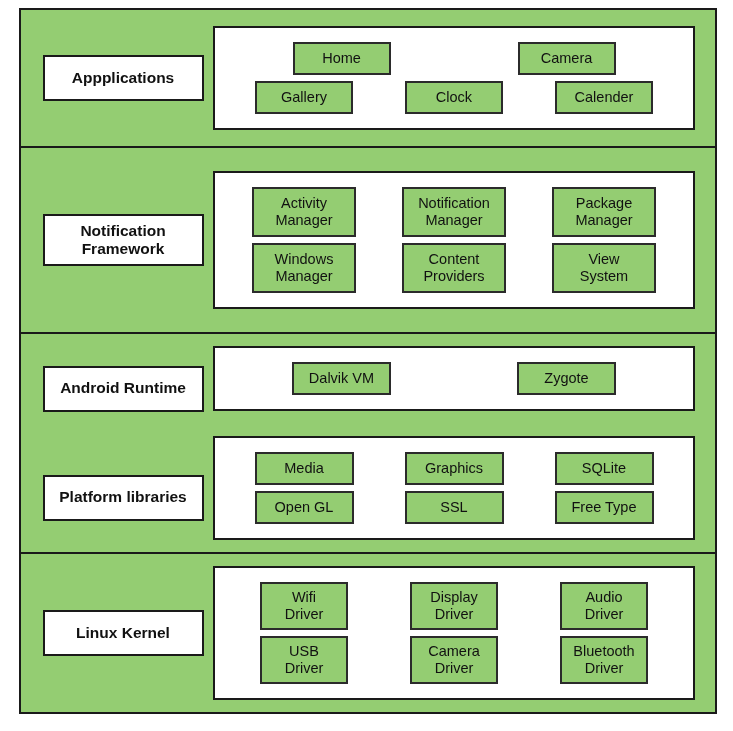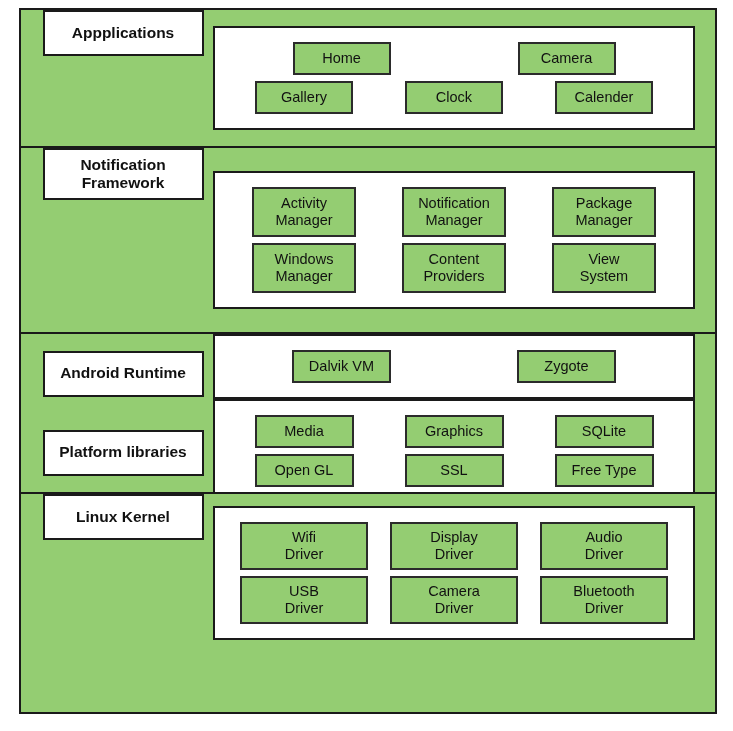--- a/index.html
+++ b/index.html
@@ -33,32 +33,32 @@
     display: flex;
     align-items: center;
   }
   .layer + .layer {
     border-top: 2px solid #1a1a1a;
   }
 
   
   .layer-applications      { height: 136px; }
   .layer-framework         { height: 186px; }
-  .layer-runtime-libraries { height: 160px; }
+  .layer-runtime-libraries { height: 220px; }
   .layer-kernel            { height: 160px; }
 
   
   .label-col {
     width: 192px;
     flex: 0 0 192px;
     height: 100%;
     position: relative;
     display: flex;
     flex-direction: column;
-    justify-content: flex-start;
+    justify-content: center;
     align-items: center;
   }
   .label-col.stacked {
     justify-content: space-around;
   }
   .layer-label {
     background: #ffffff;
     border: 2px solid #1a1a1a;
     box-sizing: border-box;
     width: 161px;
@@ -122,21 +122,21 @@
     padding: 2px 1px;
   }
   .cell.two-line { min-height: 50px; }
   .cell.wide     { width: 116px; }
 
   
   .layer-applications .cell { width: 98px; min-height: 33px; }
   .layer-framework   .cell { width: 104px; }
   .layer-runtime  .cell { width: 99px; min-height: 33px; text-align: center; }
   .layer-libs     .cell { width: 99px; min-height: 33px; }
-  .layer-kernel   .cell { width: 128px; min-height: 48px; }
+  .layer-kernel   .cell { width: 88px; min-height: 48px; }
 </style>
 </head>
 <body>
 
 <div id="diagram">
 
   <div class="layer layer-applications">
     <div class="label-col">
       <div class="layer-label">Appplications</div>
     </div>

